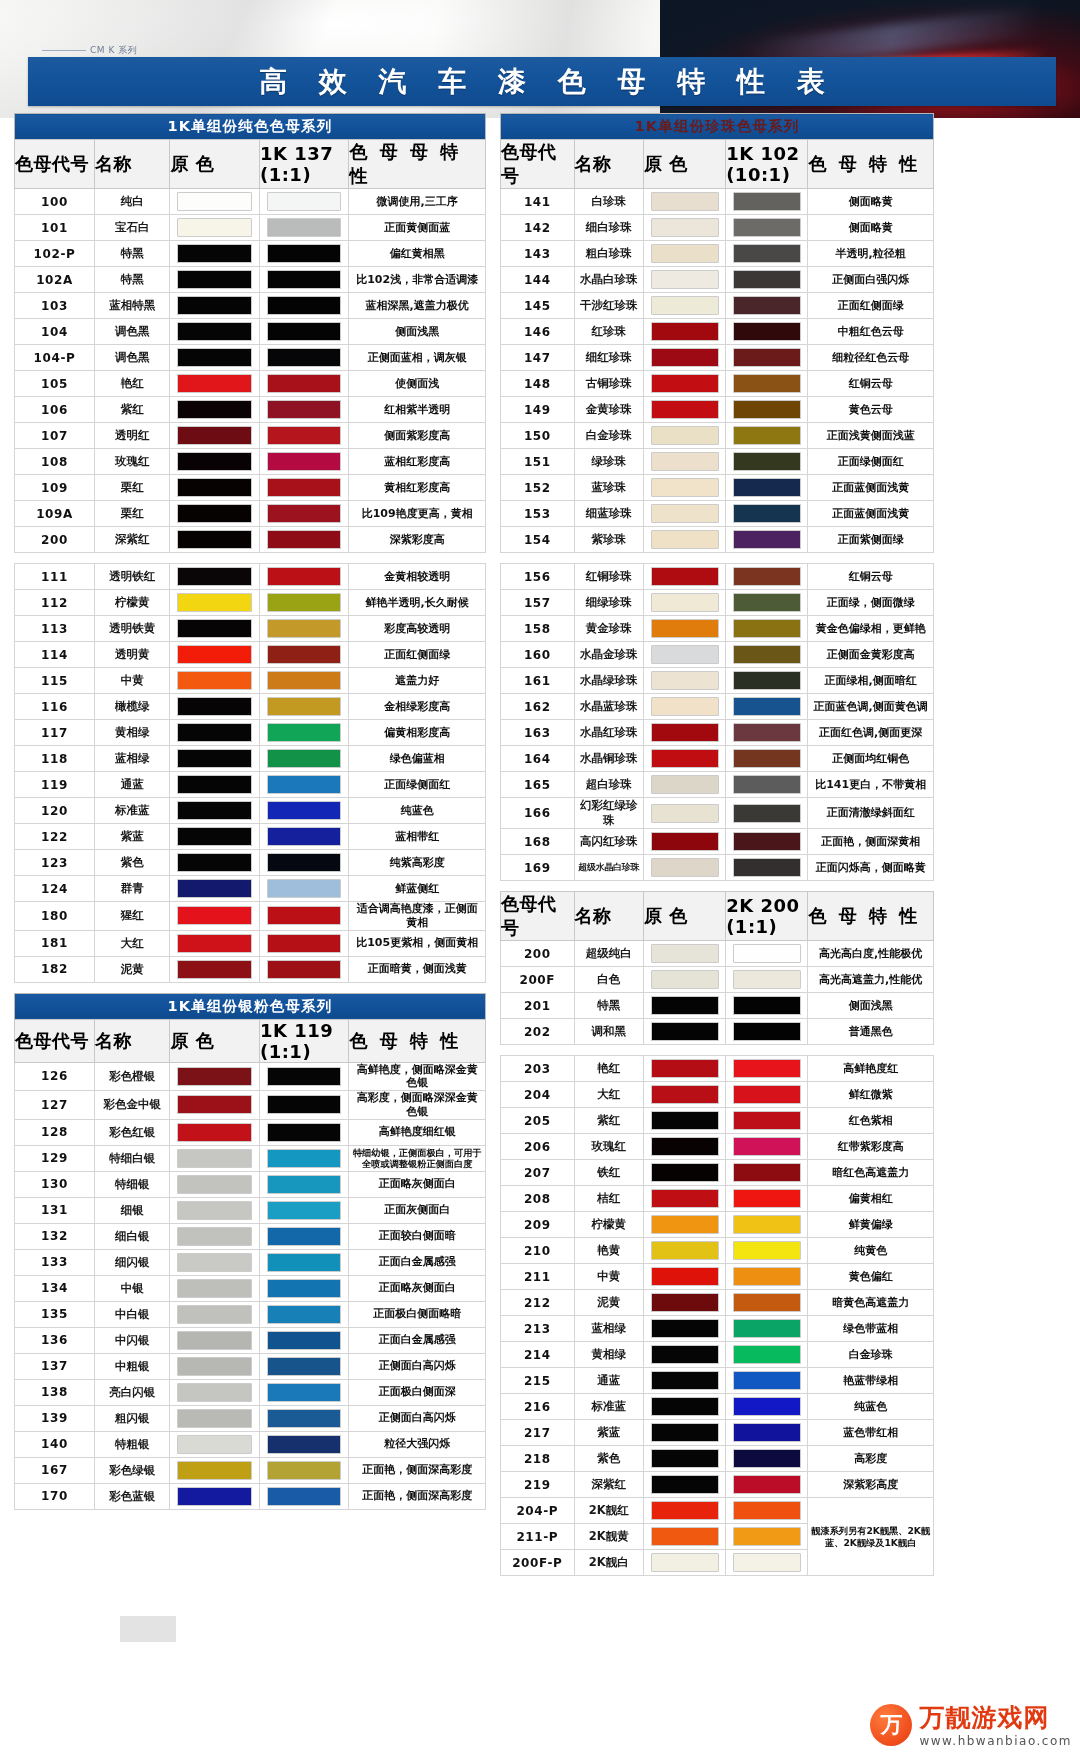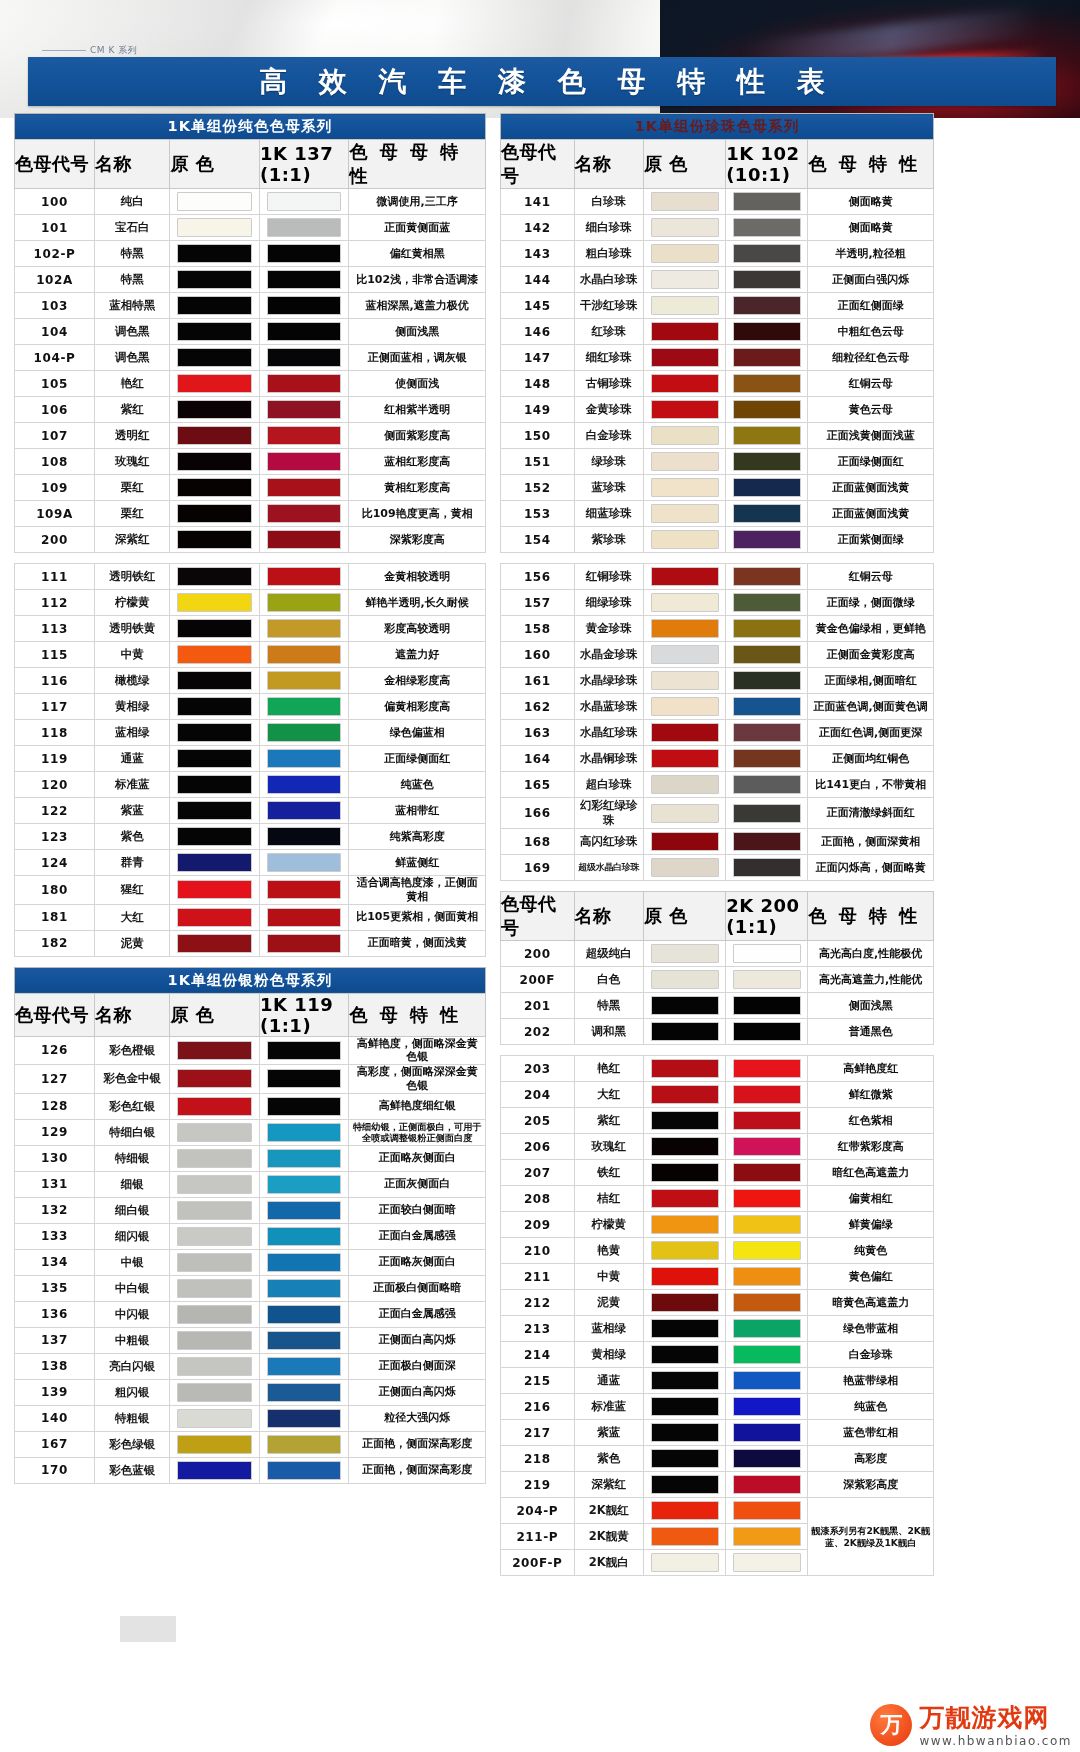--- a/index.html
+++ b/index.html
@@ -343,20 +343,31 @@
             <td class="nm">透明铁黄</td>
             <td>
               <span class="sw bd" style="background:#060404"></span>
             </td>
             <td>
               <span class="sw bd" style="background:#c39a2a"></span>
             </td>
             <td class="feat">彩度高较透明</td>
           </tr>
           <tr class="r">
+            <td class="code">114</td>
+            <td class="nm">透明黄</td>
+            <td>
+              <span class="sw bd" style="background:#f31c09"></span>
+            </td>
+            <td>
+              <span class="sw bd" style="background:#8f2016"></span>
+            </td>
+            <td class="feat">正面红侧面绿</td>
+          </tr>
+          <tr class="r">
             <td class="code">115</td>
             <td class="nm">中黄</td>
             <td>
               <span class="sw bd" style="background:#f35a10"></span>
             </td>
             <td>
               <span class="sw bd" style="background:#cd7a19"></span>
             </td>
             <td class="feat">遮盖力好</td>
           </tr>

